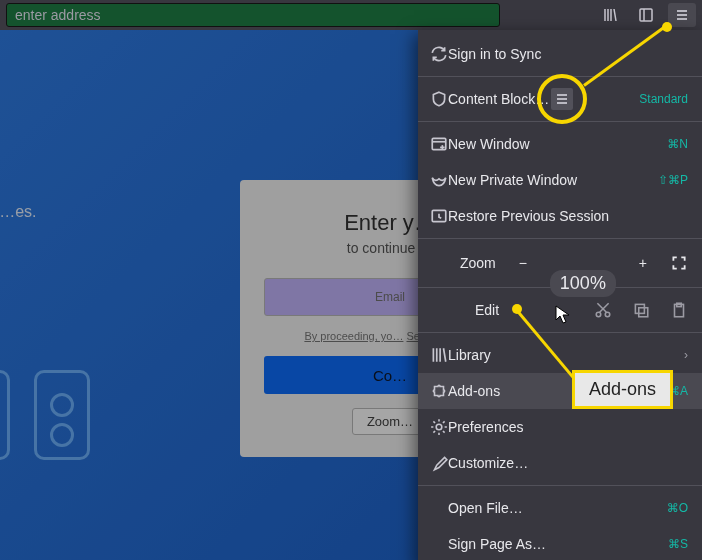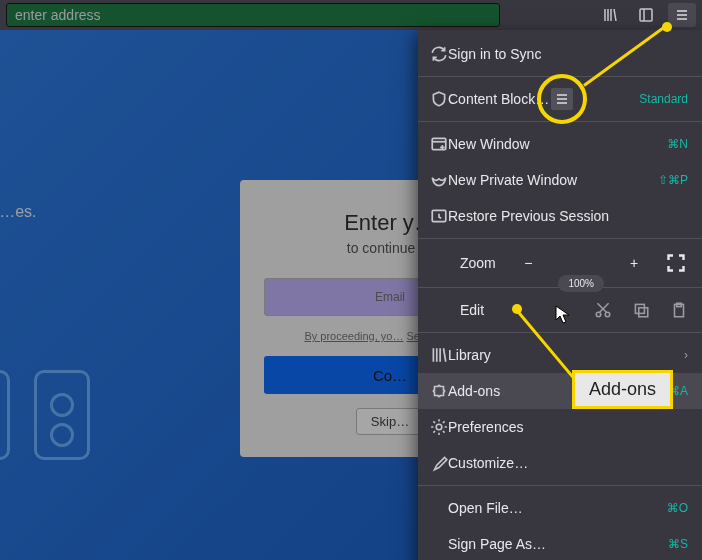--- a/index.html
+++ b/index.html
@@ -196,27 +196,28 @@
   .zoom-row .zlabel { flex: 1; }
   .zoom-row .zbtn {
     width: 24px; height: 24px;
     display: flex; align-items: center; justify-content: center;
     color: #e8e8ec;
   }
   .zoom-row .zpct {
     background: #4a4951;
     border-radius: 12px;
     padding: 3px 10px;
-    font-size: 10px;
+    font-size: 18px;
     margin-top: 41px;
   }
   .edit-row {
     display: flex; align-items: center; height: 36px;
     padding: 0 14px 0 42px;
     gap: 20px;
+    margin-left: 15px;
   }
   .edit-row .elabel { flex: 1; }
   .edit-row .eicon {
     width: 18px; height: 18px;
     color: #9b9aa3;
     display: flex; align-items: center; justify-content: center;
   }
 
   
   .callout-circle {
@@ -307,21 +308,21 @@
   <div class="modal" style="top:150px">
     <h2>Enter y…</h2>
     <div class="sub">to continue …</div>
     <input type="text" placeholder="Email" style="">
     <div class="fine">
       <span>By proceeding, yo…</span>
       <span>Service</span>
       <span> and…</span>
     </div>
     <button class="primary">Co…</button>
-    <button class="skip">Skip…</button>
+    <button class="skip">Zoom…</button>
   </div>
 </div>
 
 <div class="dim"></div>
 
 <div class="menu">
   <div class="row">
     <span class="ico">
         <svg viewBox="0 0 16 16" fill="none" stroke="currentColor" stroke-width="1.5">
           <path d="M13 5a6 6 0 00-11 2M3 11a6 6 0 0011-2"></path>

